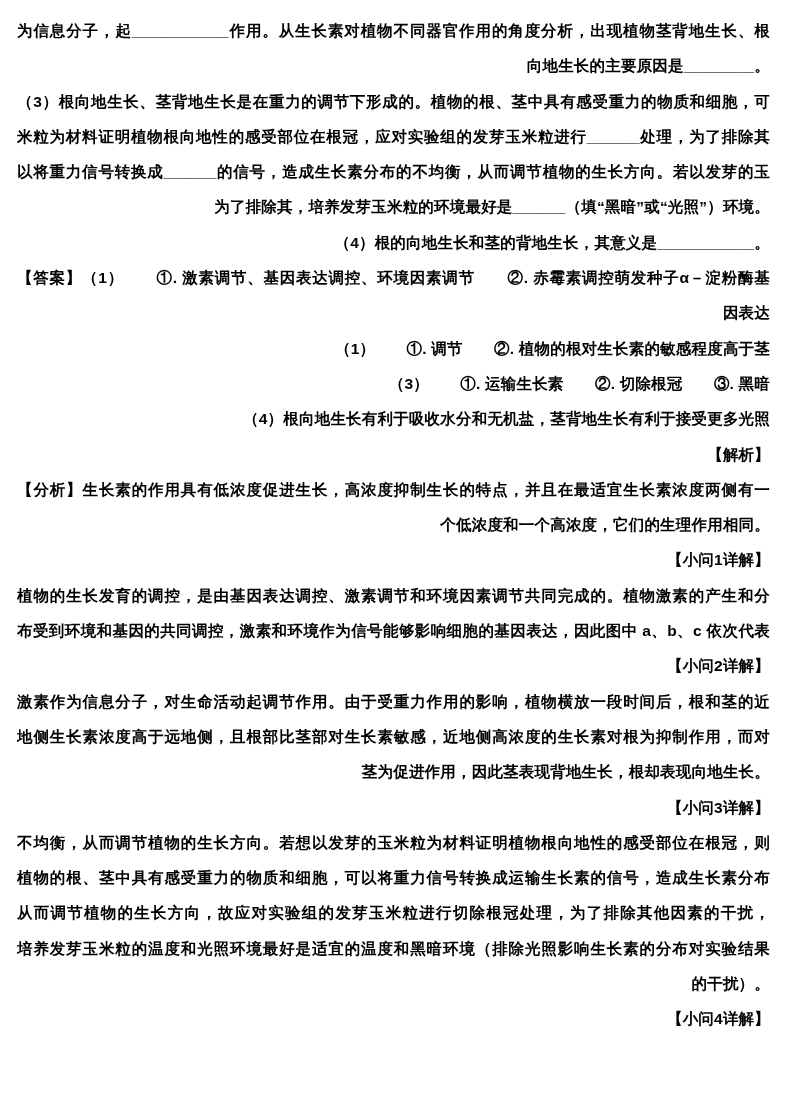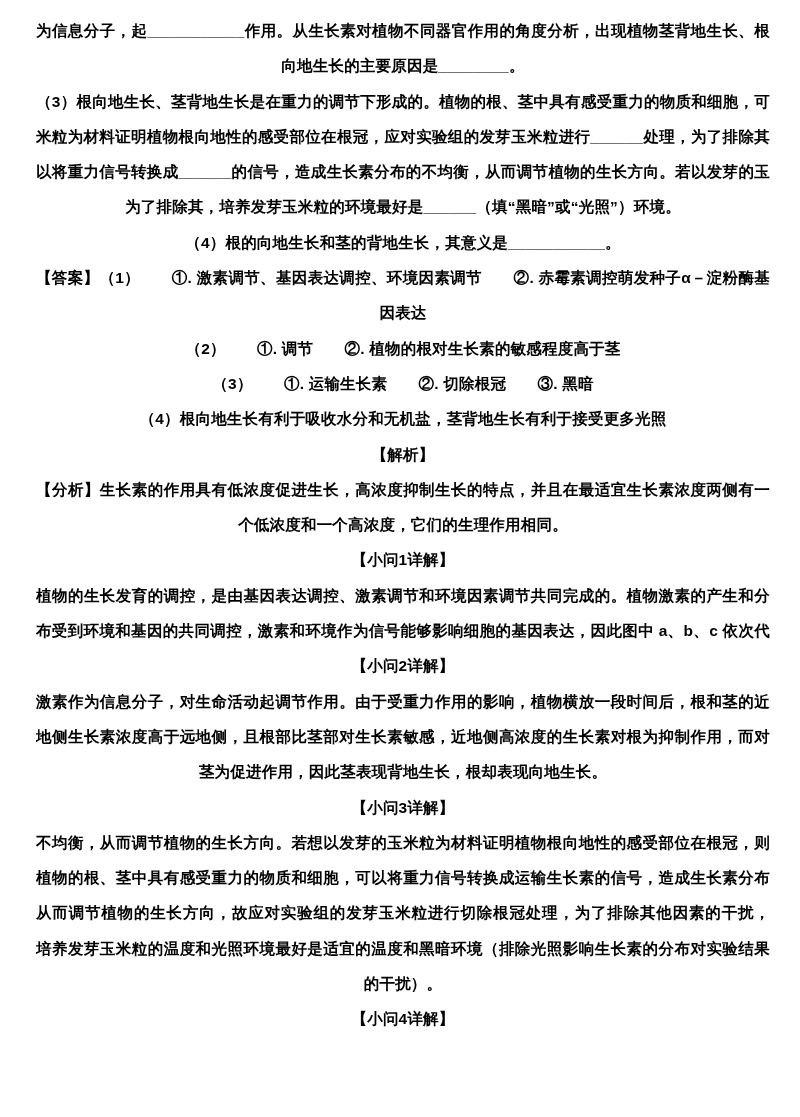--- a/index.html
+++ b/index.html
@@ -8,58 +8,58 @@
     font-family: "Liberation Sans", sans-serif;
   }
   .page {
     position: relative;
     width: 800px;
     height: 1117px;
     background: #ffffff;
     overflow: hidden;
   }
   .doc {
-    padding: 13px 30px 0 36px;
+    padding: 13px 30px 0 17px;
     font-size: 15.5px;
     color: #000000;
     font-weight: 600;
   }
   .line {
     display: block;
     line-height: 35.3px;
     max-height: 35.3px;
     overflow: hidden;
     white-space: pre-wrap;
     letter-spacing: 0.2px;
   }
   
   .line.fill {
     text-align: justify;
     text-align-last: justify;
   }
   .line.plain {
-    text-align: center;
+    text-align: right;
     white-space: nowrap;
   }
 </style>
 </head>
 <body>
 
 <div class="page">
   <div class="doc">
       <div class="line fill">为信息分子，起___________作用。从生长素对植物不同器官作用的角度分析，出现植物茎背地生长、根</div>
       <div class="line plain">向地生长的主要原因是________。</div>
       <div class="line fill">（3）根向地生长、茎背地生长是在重力的调节下形成的。植物的根、茎中具有感受重力的物质和细胞，可</div>
       <div class="line fill">米粒为材料证明植物根向地性的感受部位在根冠，应对实验组的发芽玉米粒进行______处理，为了排除其</div>
       <div class="line fill">以将重力信号转换成______的信号，造成生长素分布的不均衡，从而调节植物的生长方向。若以发芽的玉</div>
       <div class="line plain">为了排除其，培养发芽玉米粒的环境最好是______（填“黑暗”或“光照”）环境。</div>
       <div class="line plain">（4）根的向地生长和茎的背地生长，其意义是___________。</div>
       <div class="line fill">【答案】（1）　　①. 激素调节、基因表达调控、环境因素调节　　②. 赤霉素调控萌发种子α－淀粉酶基</div>
       <div class="line plain">因表达</div>
-      <div class="line plain">（2）　　①. 调节　　②. 植物的根对生长素的敏感程度高于茎</div>
+      <div class="line plain">（1）　　①. 调节　　②. 植物的根对生长素的敏感程度高于茎</div>
       <div class="line plain">（3）　　①. 运输生长素　　②. 切除根冠　　③. 黑暗</div>
       <div class="line plain">（4）根向地生长有利于吸收水分和无机盐，茎背地生长有利于接受更多光照</div>
       <div class="line plain">【解析】</div>
       <div class="line fill">【分析】生长素的作用具有低浓度促进生长，高浓度抑制生长的特点，并且在最适宜生长素浓度两侧有一</div>
       <div class="line plain">个低浓度和一个高浓度，它们的生理作用相同。</div>
       <div class="line plain">【小问1详解】</div>
       <div class="line fill">植物的生长发育的调控，是由基因表达调控、激素调节和环境因素调节共同完成的。植物激素的产生和分</div>
       <div class="line fill">布受到环境和基因的共同调控，激素和环境作为信号能够影响细胞的基因表达，因此图中 a、b、c 依次代表</div>
       <div class="line plain">【小问2详解】</div>
       <div class="line fill">激素作为信息分子，对生命活动起调节作用。由于受重力作用的影响，植物横放一段时间后，根和茎的近</div>

